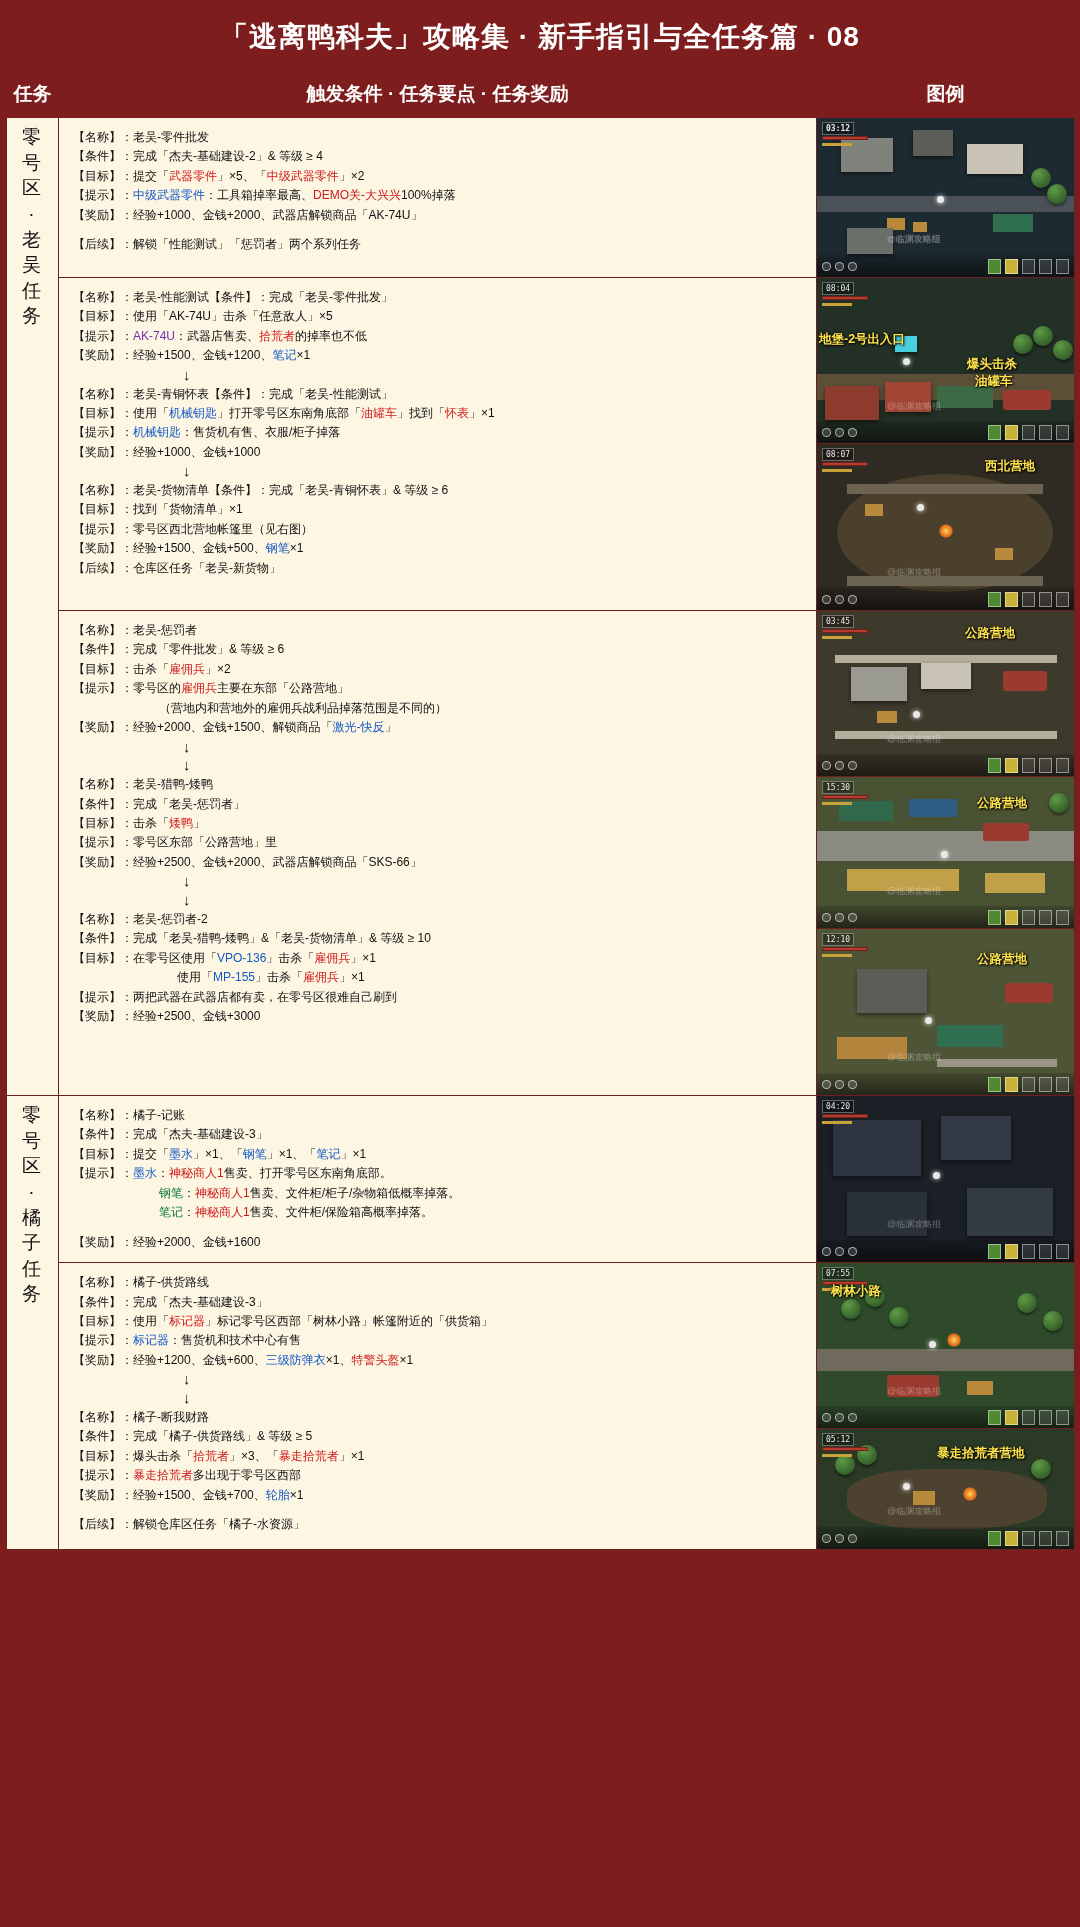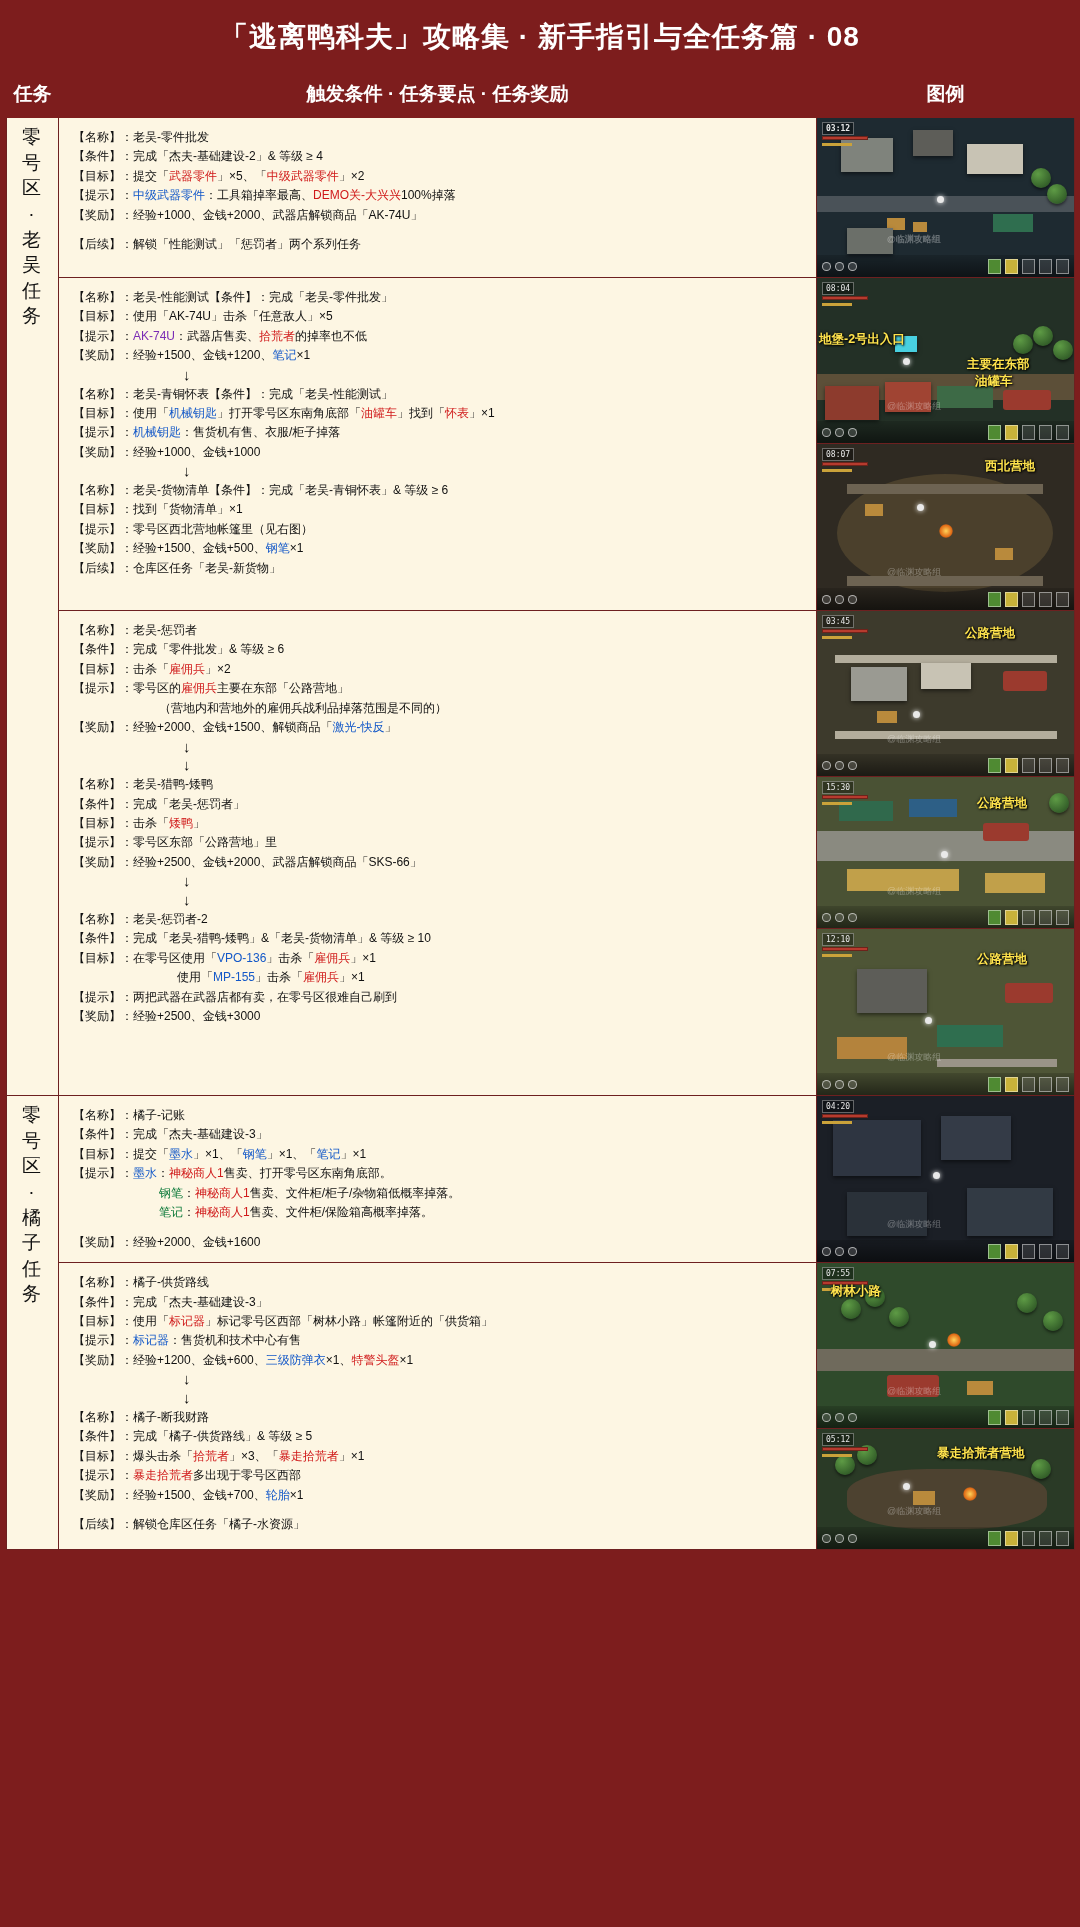--- a/index.html
+++ b/index.html
@@ -265,21 +265,21 @@
               <div class="prop car" style="left: 186px; top: 112px; width: 48px; height: 20px;"></div>
               <div class="prop tree" style="left: 196px; top: 56px;"></div>
               <div class="prop tree" style="left: 216px; top: 48px;"></div>
               <div class="prop tree" style="left: 236px; top: 62px;"></div>
               <div class="prop bldg" style="left: 78px; top: 58px; width: 22px; height: 16px; background: rgb(72, 208, 224);"></div>
               <div class="prop player" style="left: 86px; top: 80px;"></div>
               <div class="hud-tl">08:04</div>
               <div class="hud-hp"></div>
               <div class="hud-hp2"></div>
               <div class="anno" style="left: 2px; top: 46px; margin-top: 7px;">地堡-2号出入口</div>
-              <div class="anno" style="left: 150px; top: 78px;">主要在东部</div>
+              <div class="anno" style="left: 150px; top: 78px;">爆头击杀</div>
               <div class="anno" style="left: 158px; top: 95px;">油罐车</div>
               <div class="wm" style="left: 70px; top: 122px;">@临渊攻略组</div>
               <div class="hud-bar">
                 <div class="hud-dot"></div>
                 <div class="hud-dot"></div>
                 <div class="hud-dot"></div>
                 <div style="flex: 1 1 0%;"></div>
                 <div class="hud-slot g"></div>
                 <div class="hud-slot y"></div>
                 <div class="hud-slot "></div>

